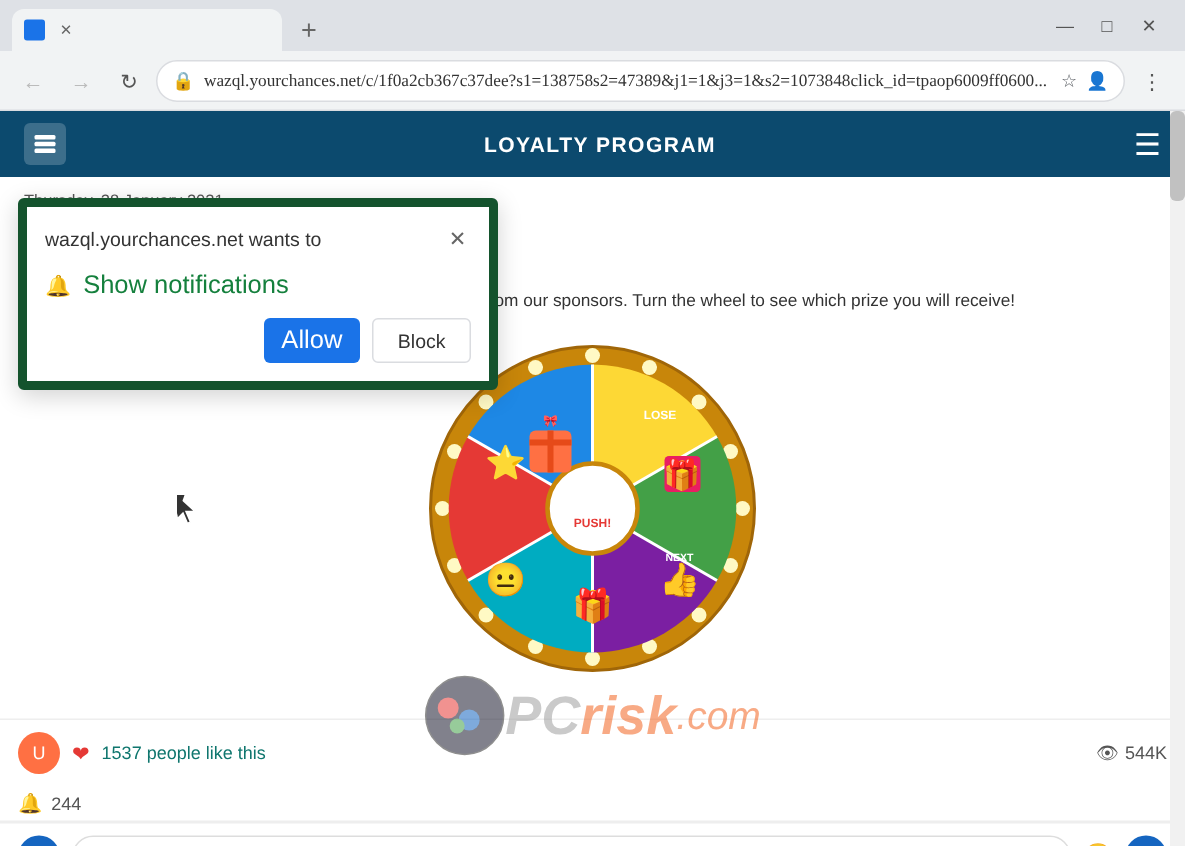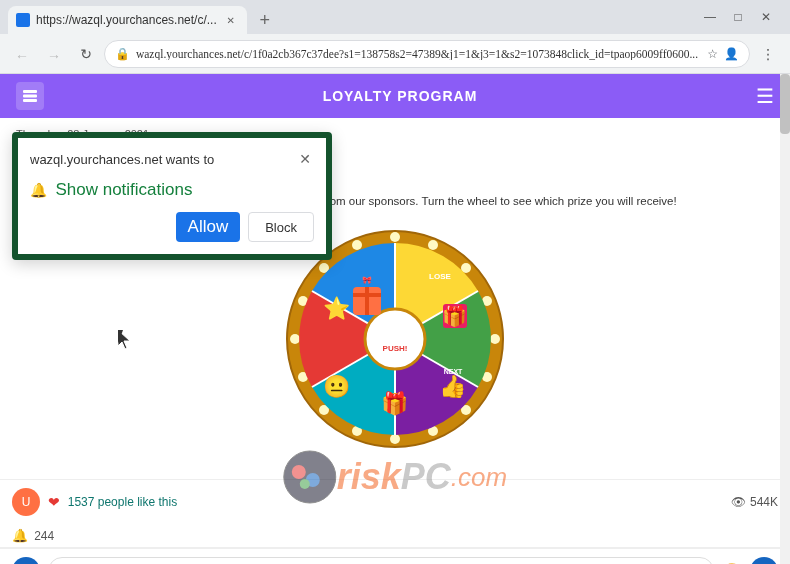--- a/index.html
+++ b/index.html
@@ -37,21 +37,21 @@
     .popup-body { padding: 6px 12px 12px 12px; }
     .popup-notification-row { display: flex; align-items: center; gap: 8px; margin-bottom: 12px; }
     .bell-icon { font-size: 14px; color: #555; }
     .popup-notif-text { font-size: 17px; color: #15803d; }
     .popup-buttons { display: flex; gap: 8px; justify-content: flex-end; }
     .btn-allow { background: #1a73e8; color: #fff; border: none; border-radius: 4px; padding: 5px 12px; font-size: 17px; cursor: pointer; }
     .btn-block { background: #fff; color: #333; border: 1px solid #dadce0; border-radius: 4px; padding: 5px 16px; font-size: 13px; cursor: pointer; }
 
     
     .site-wrapper { height: 100%; overflow-y: auto; }
-    .site-header { background: #8b5cf6; height: 44px; display: flex; align-items: center; justify-content: space-between; padding: 0 16px; }
+    .site-header { background: #0c4a6e; height: 44px; display: flex; align-items: center; justify-content: space-between; padding: 0 16px; }
     .site-logo-area { display: flex; align-items: center; gap: 8px; }
     .site-logo-icon { width: 28px; height: 28px; background: rgba(255,255,255,0.2); border-radius: 4px; display: flex; align-items: center; justify-content: center; color: white; font-size: 14px; }
     .site-title { color: white; font-size: 14px; font-weight: bold; letter-spacing: 1px; }
     .site-menu-icon { color: white; font-size: 20px; cursor: pointer; }
 
     .site-body { padding: 10px 16px; }
     .date-text { font-size: 11px; color: #555; margin-bottom: 4px; }
     .congrats-title { font-size: 22px; font-weight: bold; color: #222; margin-bottom: 2px; }
     .lucky-text { font-size: 13px; color: #444; margin-bottom: 6px; }
     .info-text { font-size: 11.5px; color: #333; margin-bottom: 10px; line-height: 1.4; }
@@ -87,21 +87,20 @@
   </style>
 </head>
 <body>
 
 <div class="browser-frame">
 
   <div class="title-bar">
     <div class="tab-area">
       <div class="tab">
         <div class="tab-favicon"></div>
-        <span class="tab-title">https://wazql.yourchances.net/c/...</span>
         <div class="tab-close">✕</div>
       </div>
       <div class="new-tab-btn">+</div>
     </div>
     <div class="window-controls">
       <div class="win-ctrl">—</div>
       <div class="win-ctrl">□</div>
       <div class="win-ctrl">✕</div>
     </div>
   </div>
@@ -260,22 +259,22 @@
       </div>
     </div>
 
     <div class="watermark">
       <svg width="54" height="54" viewBox="0 0 54 54">
         <circle cx="27" cy="27" r="26" fill="#1a1a2e" stroke="#333" stroke-width="1"></circle>
         <circle cx="16" cy="22" r="7" fill="#e53935"></circle>
         <circle cx="30" cy="30" r="7" fill="#1565c0"></circle>
         <circle cx="22" cy="34" r="5" fill="#43a047"></circle>
       </svg>
+      <span style="font-size:36px; font-weight:bold; color:#9e9e9e; font-style:italic;">PC</span>
       <span style="font-size:36px; font-weight:bold; color:#f26522; font-style:italic;">risk</span>
-      <span style="font-size:36px; font-weight:bold; color:#9e9e9e; font-style:italic;">PC</span>
       <span style="font-size:26px; font-weight:normal; color:#f26522; font-style:italic;">.com</span>
     </div>
 
     <div class="scrollbar-track">
       <div class="scrollbar-thumb"></div>
     </div>
 
     <div class="cursor">
       <svg width="16" height="20" viewBox="0 0 16 20">
         <path d="M0 0 L0 16 L4 12 L7 19 L9 18 L6 11 L12 11 Z" fill="#333" stroke="white" stroke-width="1"></path>

